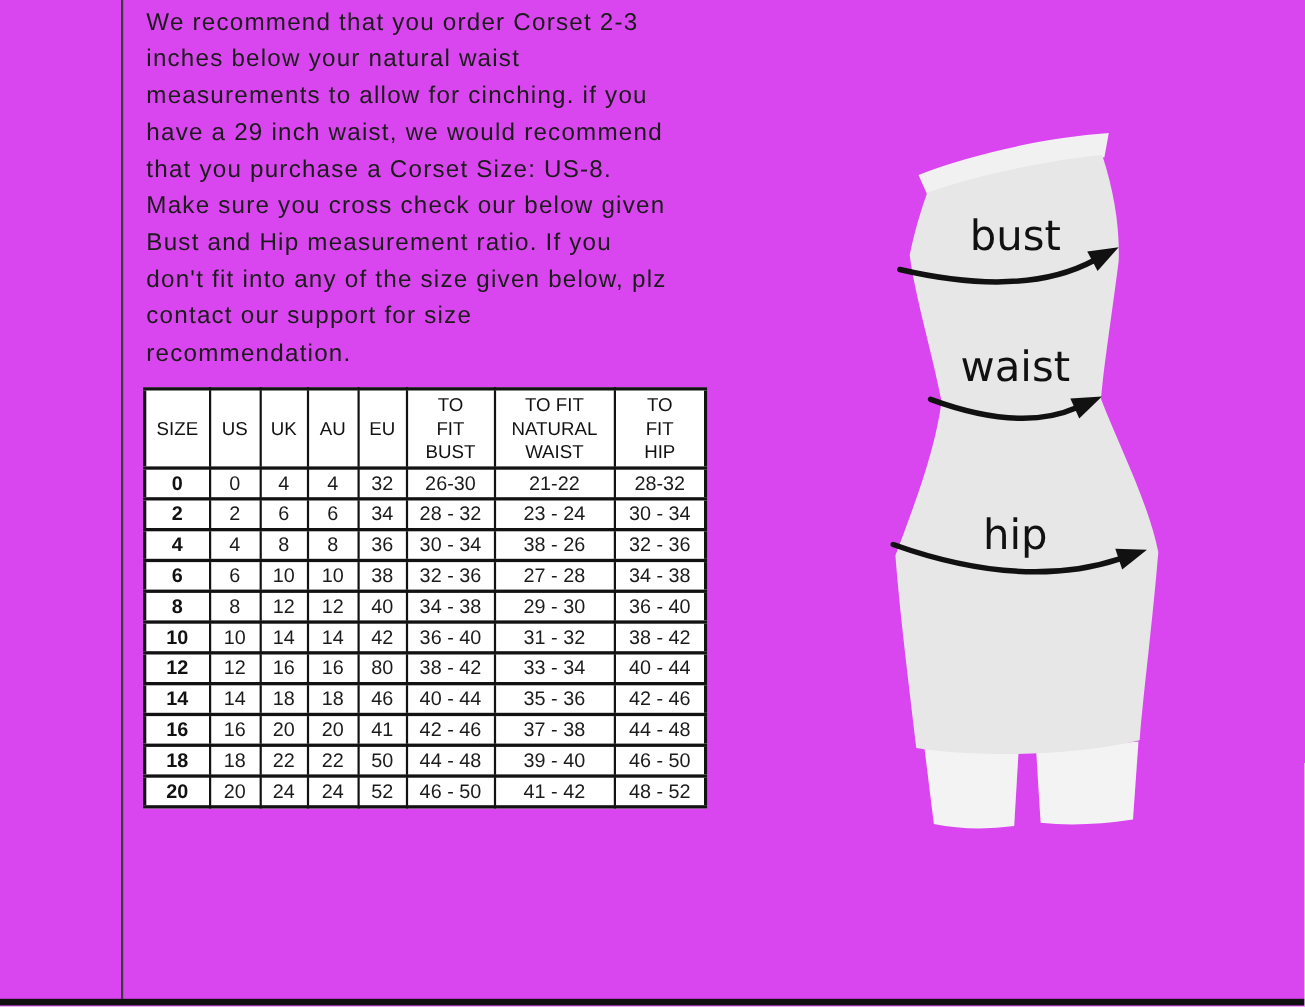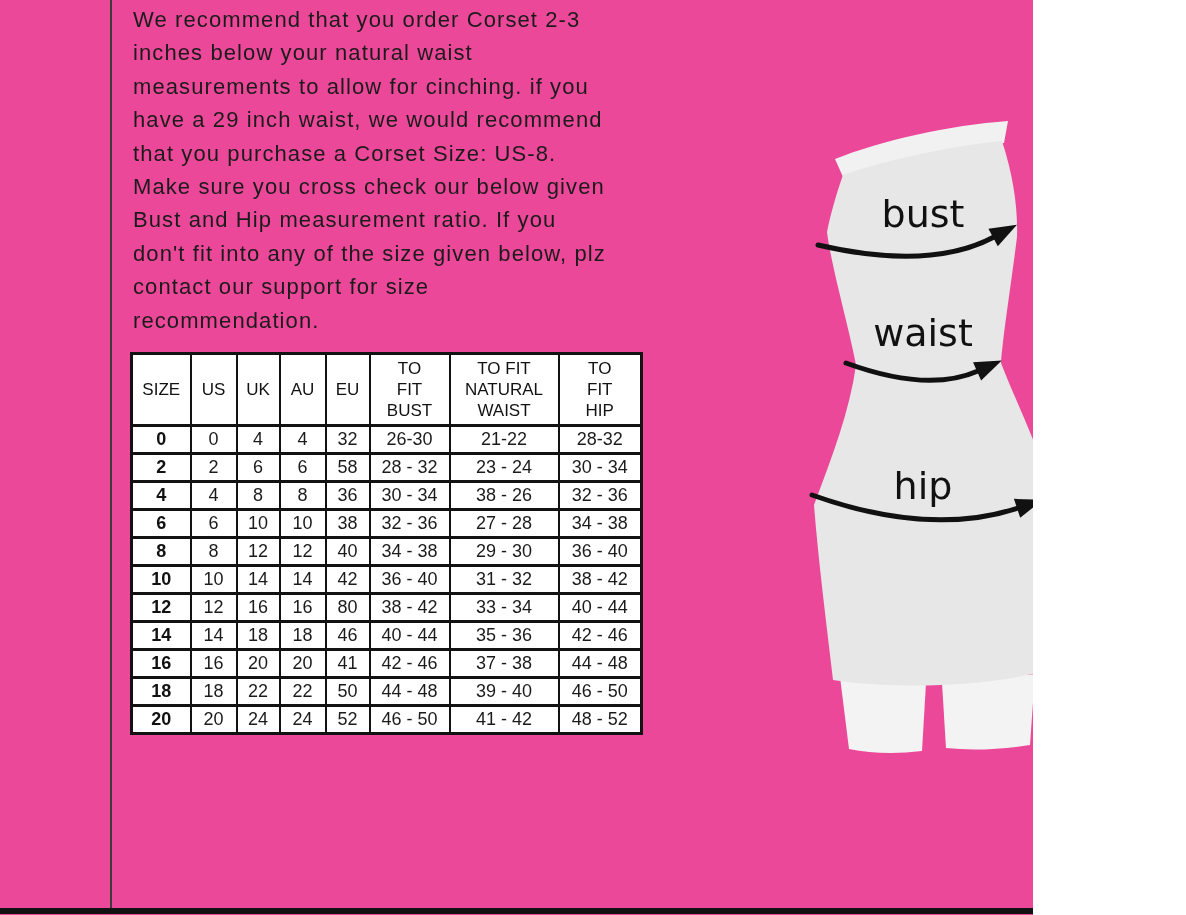--- a/index.html
+++ b/index.html
@@ -1,20 +1,20 @@
 <!DOCTYPE html>
 <html><head>
 <meta charset="utf-8">
 <style>
   html, body { margin: 0; padding: 0; background: #ffffff; }
   .page {
     position: relative;
-    width: 1033px;
+    width: 1186px;
     height: 915px;
-    background: #ec4899;
+    background: #d946ef;
     overflow: hidden;
     font-family: "Liberation Sans", sans-serif;
     color: #1b1b1b;
   }
   .v-divider {
     position: absolute;
     left: 110px; top: 0;
     width: 2px; height: 908px;
     background: #3c3c3c;
   }
@@ -149,21 +149,21 @@
         <td>32</td>
         <td>26-30</td>
         <td>21-22</td>
         <td>28-32</td>
       </tr>
       <tr>
         <td class="sz">2</td>
         <td>2</td>
         <td>6</td>
         <td>6</td>
-        <td>58</td>
+        <td>34</td>
         <td>28 - 32</td>
         <td>23 - 24</td>
         <td>30 - 34</td>
       </tr>
       <tr>
         <td class="sz">4</td>
         <td>4</td>
         <td>8</td>
         <td>8</td>
         <td>36</td>

